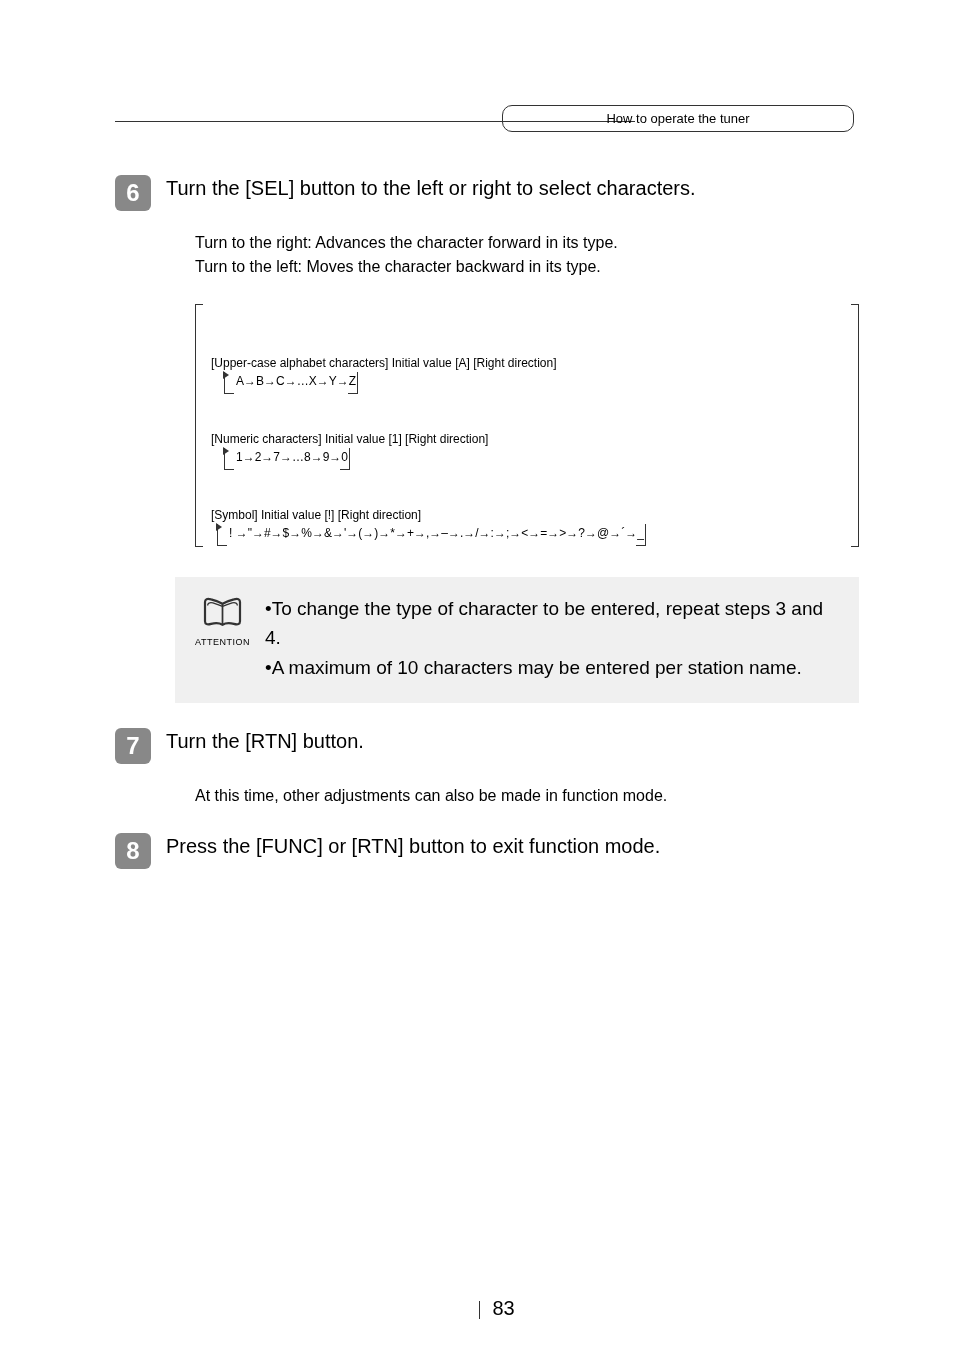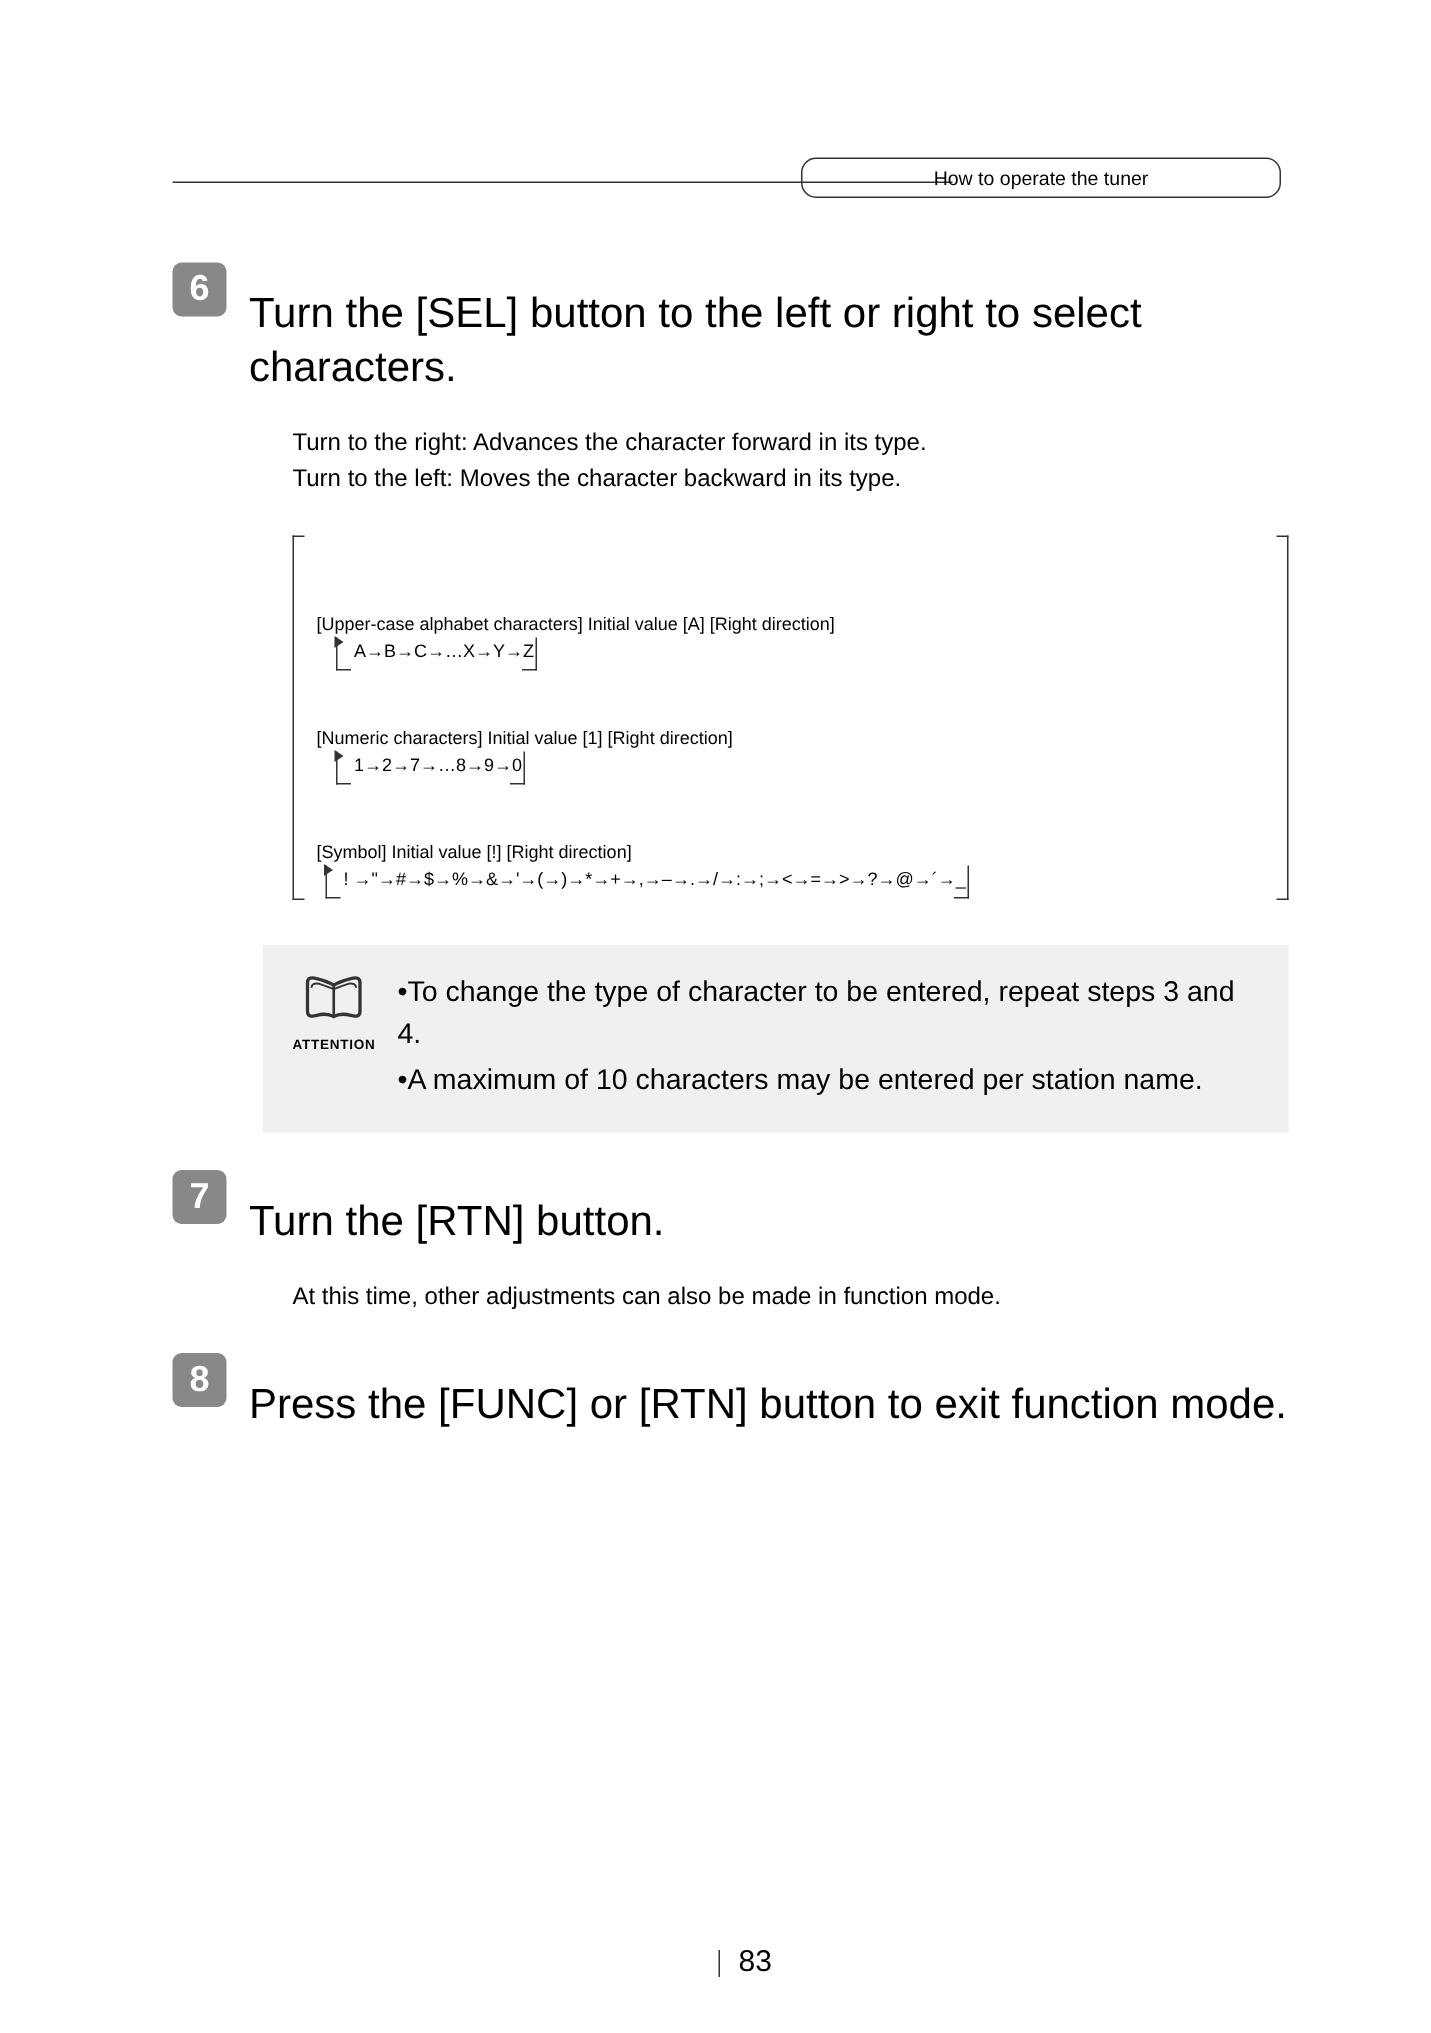--- a/index.html
+++ b/index.html
@@ -11,21 +11,21 @@
       font-family: Arial, Helvetica, sans-serif;
       background: #fff;
       width: 954px;
       height: 1355px;
       position: relative;
     }
     .page-header {
       position: absolute;
       top: 105px;
       right: 100px;
-      width: 320px;
+      width: 352px;
     }
     .header-box {
       border: 1px solid #333;
       border-radius: 10px;
       padding: 5px 20px;
       font-size: 13px;
       text-align: center;
     }
     .header-line {
       height: 1px;
@@ -54,24 +54,23 @@
       color: #fff;
       font-size: 24px;
       font-weight: bold;
       display: flex;
       align-items: center;
       justify-content: center;
       flex-shrink: 0;
       margin-right: 15px;
     }
     .step-title {
-      font-size: 28px;
+      font-size: 20px;
       line-height: 1.3;
       flex: 1;
-      margin-top: 16px;
     }
     .step-body {
       margin-left: 80px;
       font-size: 16px;
       line-height: 1.5;
       margin-bottom: 25px;
     }
     .char-diagram {
       margin-left: 80px;
       margin-bottom: 30px;
@@ -169,21 +168,21 @@
       margin-right: 15px;
       text-align: center;
     }
     .attention-icon {
       width: 45px;
       height: 35px;
       margin: 0 auto 3px;
     }
     .attention-label {
       font-size: 9px;
-      font-weight: bold;
+      font-weight: normal;
       letter-spacing: 0.5px;
     }
     .attention-text {
       font-size: 19px;
       line-height: 1.5;
     }
     .attention-text .bullet {
       margin-bottom: 2px;
     }
     .page-num {

